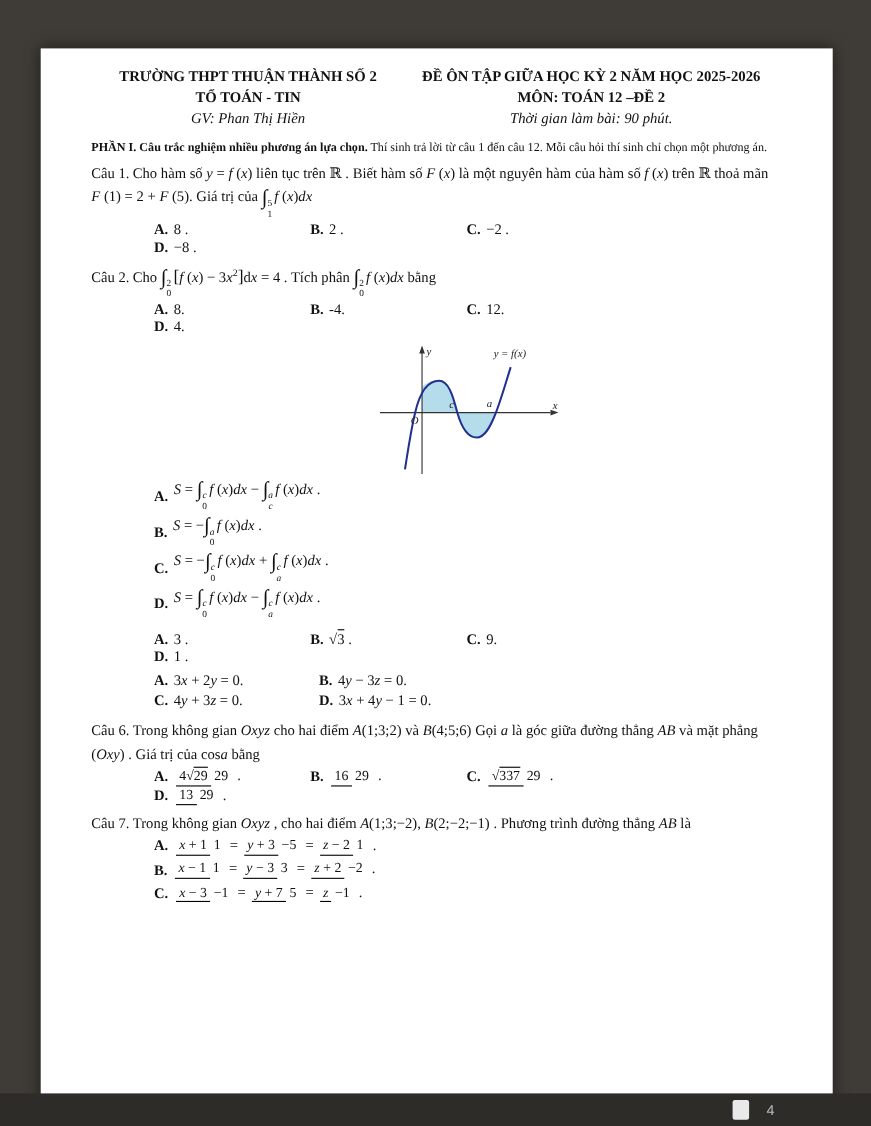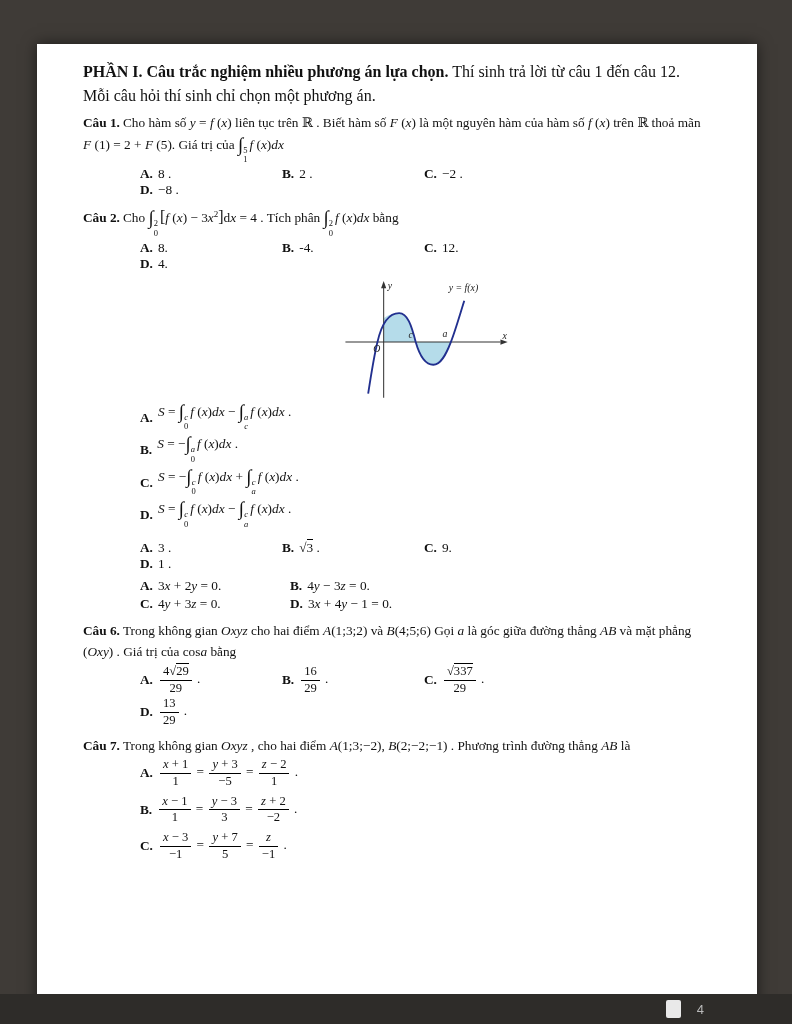--- a/index.html
+++ b/index.html
@@ -7,38 +7,38 @@
             font-family:"Liberation Serif","DejaVu Serif",serif;color:#111;}
   .page{position:absolute;left:37px;top:44px;width:720px;height:980px;background:#ffffff;
         box-shadow:0 0 14px rgba(0,0,0,.55);box-sizing:border-box;padding:16px 50px 0 46px;}
   
   .hdr{display:flex;font-size:13.4px;line-height:1.42;margin-bottom:9px;}
   .h-left{width:285px;text-align:center;}
   .h-right{flex:1;text-align:center;}
   .b{font-weight:bold;}
   .it{font-style:italic;}
   
-  .part{font-size:16px;line-height:1.5;margin:0 0 4px 0;}
+  .part{font-size:11px;line-height:1.5;margin:0 0 4px 0;}
   .q{margin:0 0 3px 0;}
   .stem{font-size:13.3px;line-height:1.62;margin:2px 0 1px 0;}
-  .ql{font-weight:bold;margin-right:3px;}
+  .ql{font-weight:normal;margin-right:3px;}
   .opts{display:flex;flex-wrap:wrap;padding-left:57px;font-size:13.3px;margin:1px 0 6px 0;align-items:center;}
   .c4 .opt{width:142px;}
   .c2 .opt{width:288px;margin-bottom:4px;}
   .c2n .opt{width:150px;margin-bottom:2px;}
   .opt{display:inline-flex;align-items:center;white-space:nowrap;}
   .opt .ok{font-weight:bold;margin-right:5px;}
   .boldopts .opt .ov{font-weight:normal;}
   
   .qt i, .ov i{font-style:italic;}
   .ig{font-style:italic;font-size:19px;line-height:0;vertical-align:-2px;}
   .lm{display:inline-flex;flex-direction:column;font-size:8.5px;line-height:1.15;
       vertical-align:-4px;margin:0 2px 0 0;text-align:center;}
   .bb{font-size:16px;}
-  .fr{display:inline-flex;flex-direction:column;vertical-align:middle;text-align:center;
+  .fr{display:inline-flex;flex-direction:row;vertical-align:middle;text-align:center;
       margin:0 2px;line-height:1.25;font-size:12.6px;}
   .fr .n{border-bottom:1px solid #000;padding:0 3px;}
   .fr .d{padding:0 3px;}
   .sq{white-space:nowrap;}
   .rd{border-top:1px solid #000;}
   sup{font-size:9px;}
   
   .figwrap{margin:2px 0 2px 252px;}
   .figwrap svg{display:block;}
   .figtext{font-style:italic;font-size:9.5px;fill:#222;}
@@ -48,20 +48,32 @@
              padding-right:88px;gap:16px;font-family:"Liberation Sans","DejaVu Sans",sans-serif;}
   .thumb{width:15px;height:18px;background:#e9e9e9;border-radius:2px;}
   .pagenum{color:#b9b9b9;font-size:13px;}
 </style>
 </head>
 <body>
 
 <div class="viewport">
   <div class="page">
 
+    <div class="hdr">
+      <div class="h-left">
+        <div class="b">TRƯỜNG THPT THUẬN THÀNH SỐ 2</div>
+        <div class="b">TỔ TOÁN - TIN</div>
+        <div class="it">GV: Phan Thị Hiền</div>
+      </div>
+      <div class="h-right">
+        <div class="b">ĐỀ ÔN TẬP GIỮA HỌC KỲ 2 NĂM HỌC 2025-2026</div>
+        <div class="b">MÔN: TOÁN 12 –ĐỀ 2</div>
+        <div class="it">Thời gian làm bài: 90 phút.</div>
+      </div>
+    </div>
 
     <p class="part"><b>PHẦN I. Câu trắc nghiệm nhiều phương án lựa chọn.</b><span> Thí sinh trả lời từ câu 1 đến câu 12. Mỗi câu hỏi thí sinh chỉ chọn một phương án.</span></p>
 
     <div class="q">
       <p class="stem"><b class="ql">Câu 1.</b><span class="qt">Cho hàm số <i>y</i> = <i>f</i> (<i>x</i>) liên tục trên ℝ . Biết hàm số <i>F</i> (<i>x</i>) là một nguyên hàm của hàm số <i>f</i> (<i>x</i>) trên ℝ thoả mãn <i>F</i> (1) = 2 + <i>F</i> (5). Giá trị của <span class="ig">∫</span><span class="lm">
               <span>5</span>
               <span>1</span>
             </span><i>f</i> (<i>x</i>)<i>dx</i></span></p>
       <div class="opts c4">
           <span class="opt">

